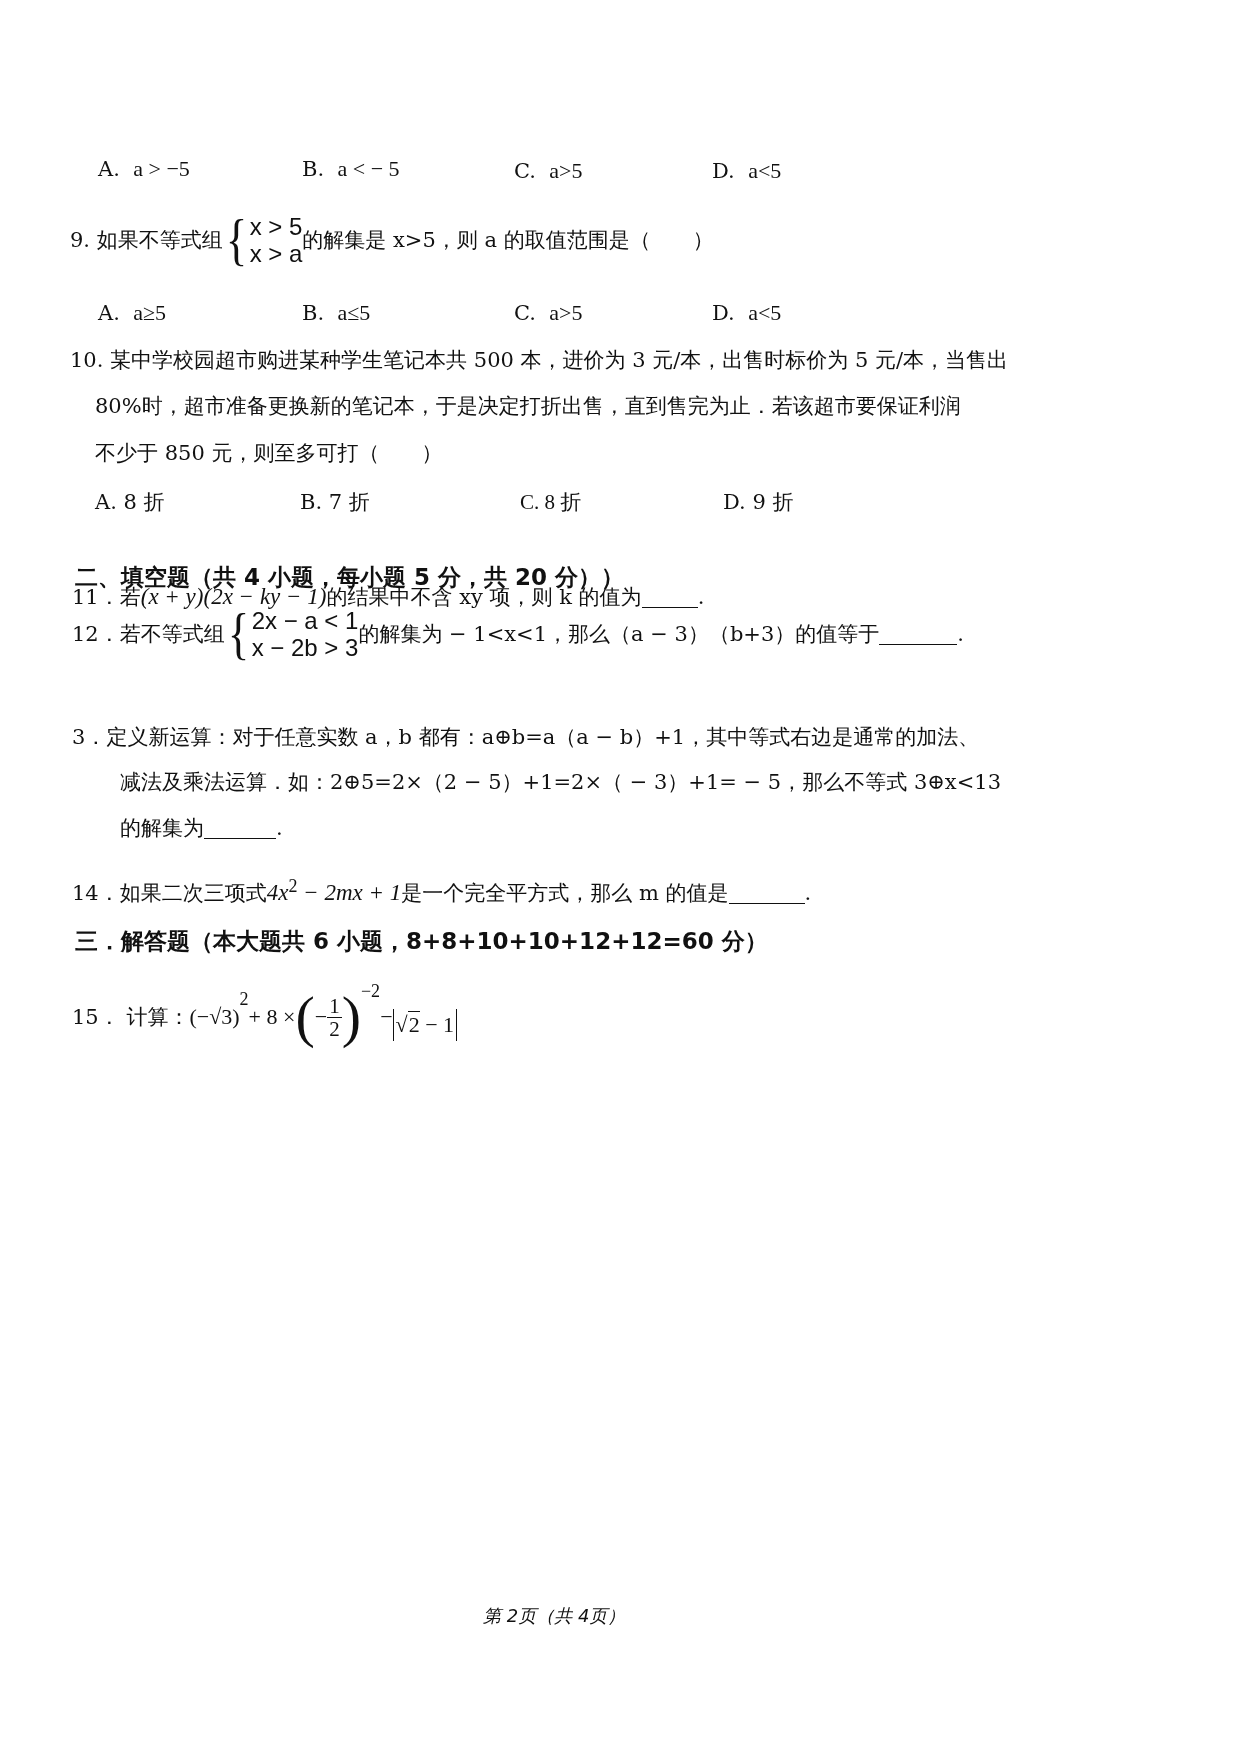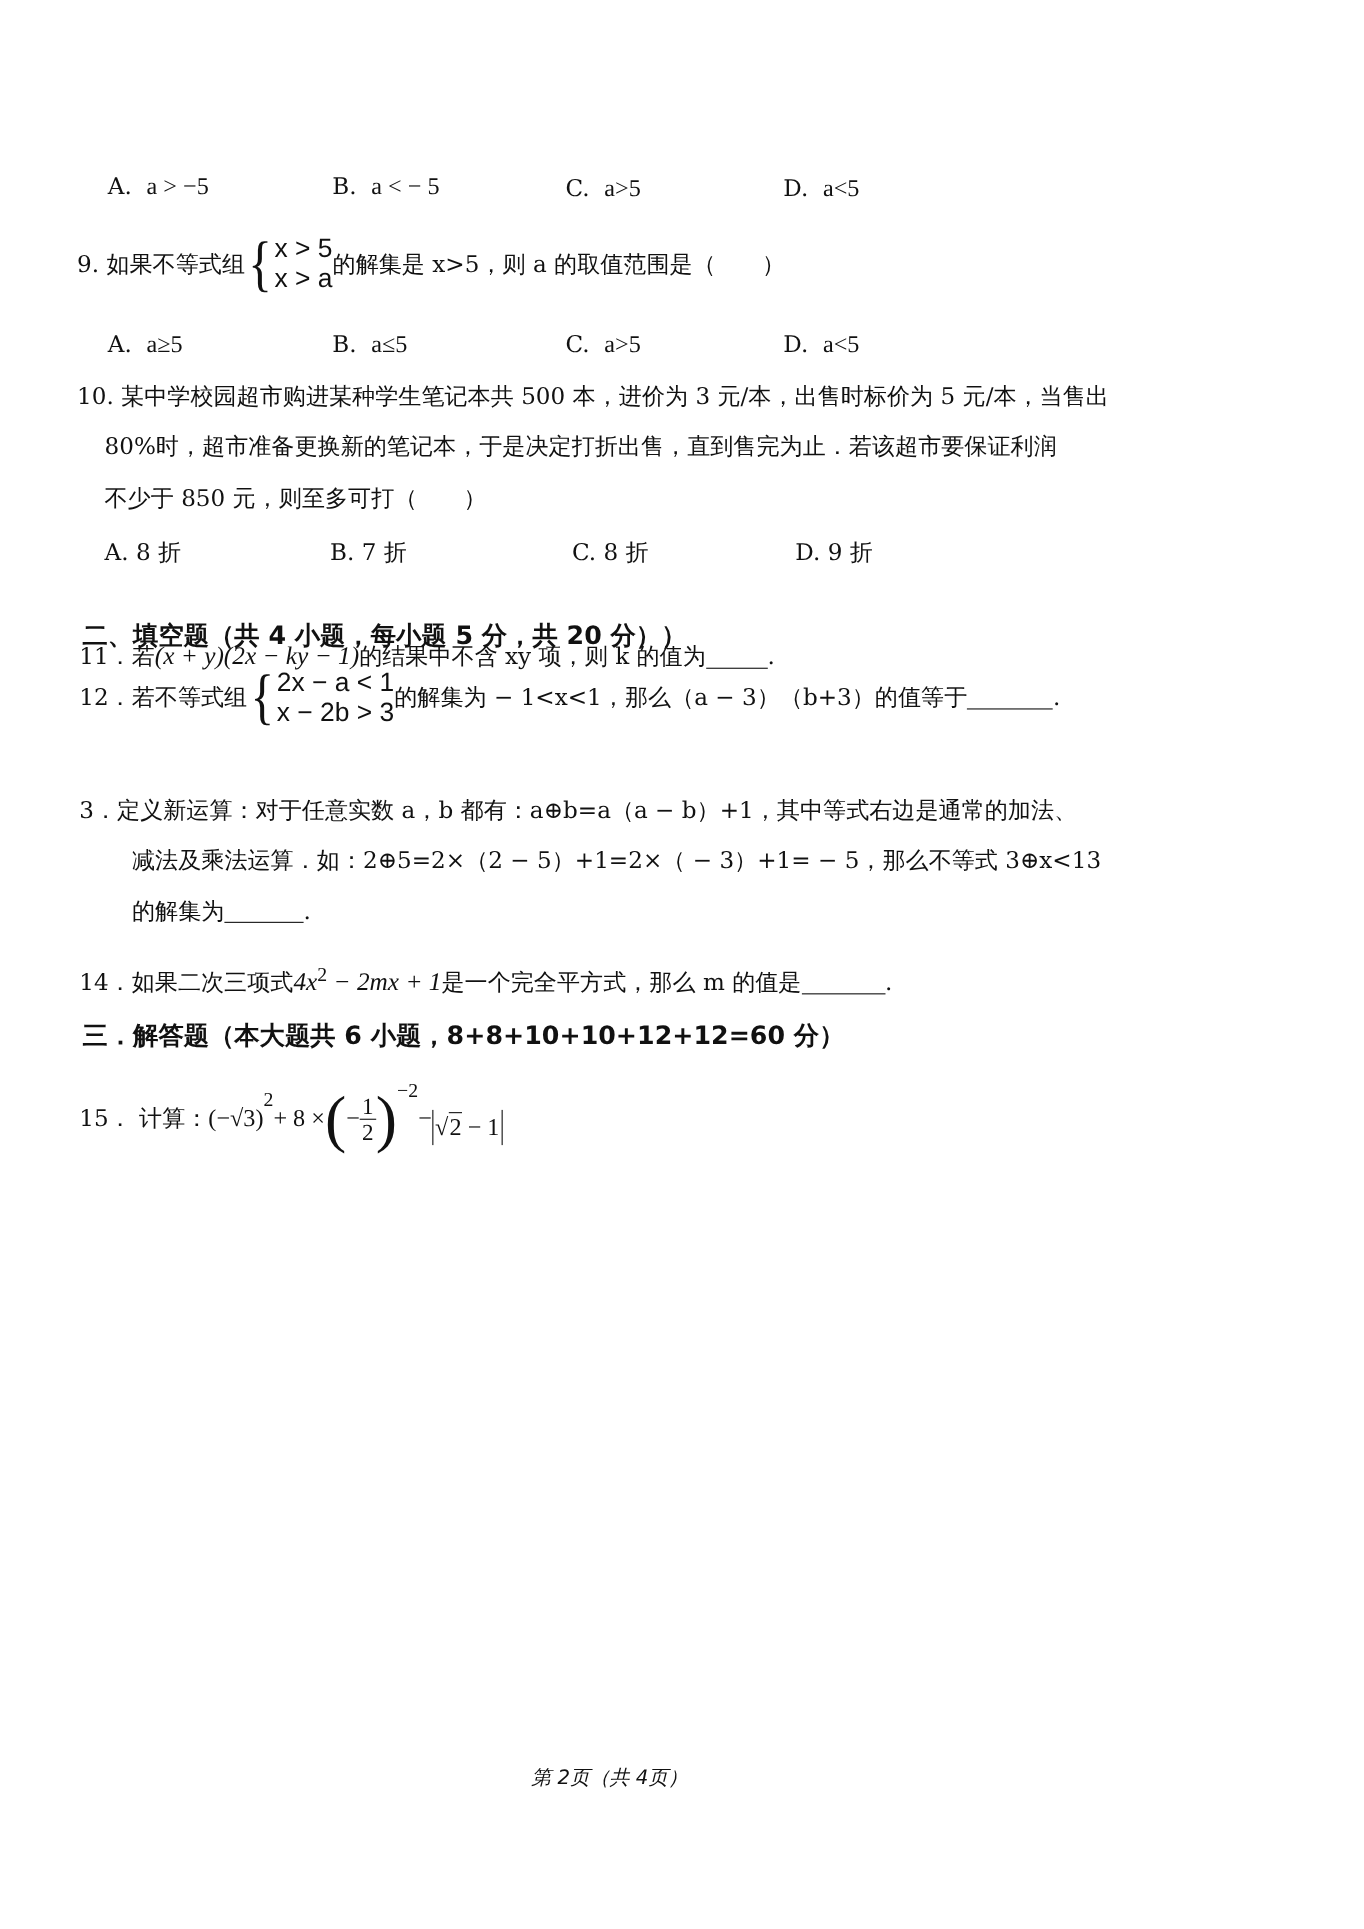--- a/index.html
+++ b/index.html
@@ -74,21 +74,21 @@
 <div class="abs txt" style="left:95px; top:443px;">
   <span>不少于 850 元，则至多可打（　　）</span>
 </div>
 
 <div class="abs txt" style="left:95px; top:492px;">
   <span>A.</span>&nbsp;<span>8 折</span>
 </div>
 <div class="abs txt" style="left:300px; top:492px;">
   <span>B.</span>&nbsp;<span>7 折</span>
 </div>
-<div class="abs txt" style="left:520px; top:492px;">
+<div class="abs txt" style="left:520px; top:492px;font-family:Liberation Serif, serif;">
   <span>C.</span>&nbsp;<span>8 折</span>
 </div>
 <div class="abs txt" style="left:723px; top:492px;">
   <span>D.</span>&nbsp;<span>9 折</span>
 </div>
 
 <div class="abs hd" style="left:75px; top:562px;">二、填空题（共 4 小题，每小题 5 分，共 20 分））</div>
 
 <div class="abs txt" style="left:72px; top:585px;">
   <span>11．</span><span>若</span><i class="v">(x + y)(2x − ky − 1)</i><span>的结果中不含 xy 项，则 k 的值为</span><span class="blank" style="width:56px;"></span><span>.</span>

